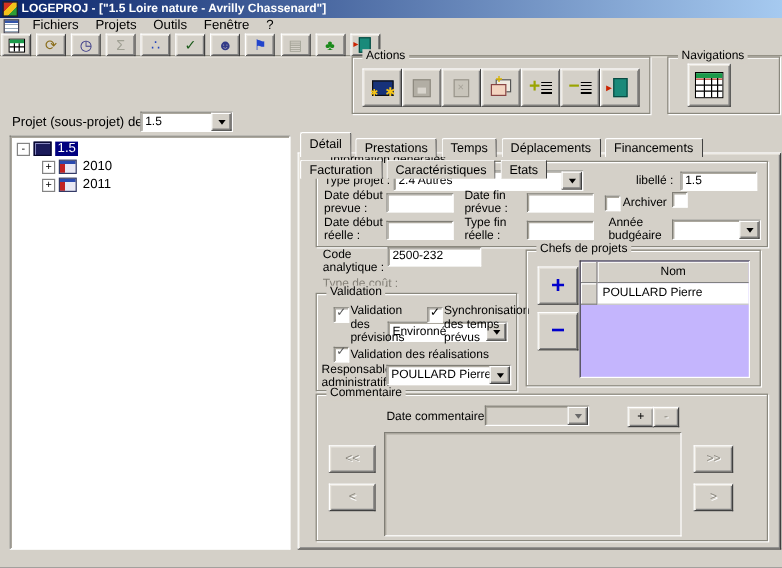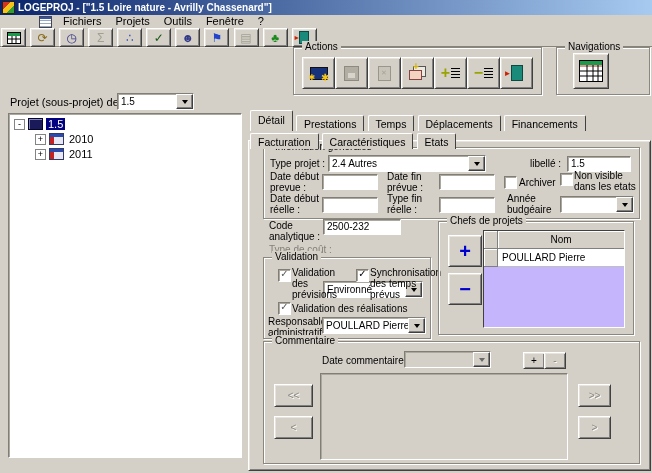--- a/index.html
+++ b/index.html
@@ -13,21 +13,21 @@
   .group{position:absolute;border:1px solid #8a887e;box-shadow:inset 1px 1px 0 #ffffff,1px 1px 0 #ffffff;}
   .group>.legend{position:absolute;top:-7px;left:8px;background:#d4d0c8;padding:0 3px;font-size:10px;line-height:12px;}
 
   
   .titlebar{position:absolute;left:0;top:0;width:652px;height:15px;
             background:linear-gradient(to right,#0a246a,#a6caf0);
             display:flex;align-items:center;gap:3px;padding-left:2px;box-sizing:border-box;}
   .app-icon{width:11px;height:11px;background:linear-gradient(135deg,#d33320 0 35%,#f4c21a 35% 65%,#2f9e33 65%);
             border:1px solid #222;}
   .title-text{color:#fff;font-weight:bold;font-size:10px;white-space:nowrap;}
-  .menubar{position:absolute;left:0;top:15px;width:612px;height:13px;display:flex;align-items:center;margin-left:36px;}
+  .menubar{position:absolute;left:0;top:15px;width:612px;height:13px;display:flex;align-items:center;}
   .mdi-icon{width:11px;height:10px;margin:0 4px 0 3px;background:
         linear-gradient(#3355aa 0 2px,transparent 2px),
         repeating-linear-gradient(#9ab 0 1px,#fff 1px 3px);
         border:1px solid #445;}
   .menu-item{padding:0 7px;height:13px;line-height:13px;cursor:default;}
   .toolbar{position:absolute;left:0;top:28px;width:652px;height:18px;border-bottom:1px solid #868378;}
   .tb-btn{display:inline-flex;align-items:center;justify-content:center;width:23px;height:17px;
           margin-left:1px;vertical-align:top;}
   .tb-btn .g{font-size:12px;line-height:12px;}
   .mainline{position:absolute;left:0;top:47px;width:652px;height:1px;background:#e8e4dc;}
@@ -87,21 +87,21 @@
       background-color:#e8e8f4;}
   .tree-label{font-size:11px;padding:0 2px;white-space:nowrap;}
   .tree-label.selected{background:#000080;color:#fff;}
 
   
   .tabs{position:absolute;left:250px;top:110px;height:19px;z-index:3;}
   .tab{display:inline-block;vertical-align:bottom;height:13px;padding:2px 7px 0;margin-top:2px;background:#d4d0c8;
        border:1px solid;border-color:#fff #404040 #d4d0c8 #fff;border-bottom:none;border-radius:2px 2px 0 0;
        font-size:10.5px;white-space:nowrap;}
   .tab.active{height:17px;margin-top:0;position:relative;z-index:4;padding-top:3px;}
-  .panel{position:absolute;left:248px;top:140px;width:401px;height:329px;z-index:1;text-decoration:underline;}
+  .panel{position:absolute;left:248px;top:127px;width:401px;height:329px;z-index:1;text-decoration:underline;}
 
   
   .grid{position:absolute;border:1px solid;border-color:#404040 #fff #fff #404040;background:#c4b5fd;overflow:hidden;}
   .grid-row{display:flex;height:18px;}
   .grid-sel{width:13px;background:#d4d0c8;border-right:1px solid #808080;border-bottom:1px solid #808080;
             box-shadow:inset 1px 1px 0 #fff;}
   .grid-col{flex:1;background:#d4d0c8;border-bottom:1px solid #808080;box-shadow:inset 1px 1px 0 #fff;
             text-align:center;font-size:10px;line-height:18px;}
   .grid-cell{flex:1;background:#fff;font-size:10px;line-height:18px;padding-left:4px;border-bottom:1px solid #c0c0c0;}
 
@@ -273,21 +273,20 @@
       <span class="lbl" style="left:266px;top:10px;">libellé :</span>
       <div class="tfield" style="left:303px;top:8px;width:64px;">1.5</div>
 
       <span class="lbl" style="left:6px;top:23px;width:52px;">Date début prevue :</span>
       <div class="tfield" style="left:58px;top:26px;width:56px;"></div>
       <span class="lbl" style="left:123px;top:23px;width:48px;">Date fin prévue :</span>
       <div class="tfield" style="left:175px;top:26px;width:56px;"></div>
       <span class="cb" style="left:240px;top:28px;"></span>
       <span class="lbl" style="left:255px;top:29px;">Archiver</span>
       <span class="cb" style="left:296px;top:25px;"></span>
-      <span class="lbl" style="left:310px;top:22px;width:62px;">Non visible dans les etats</span>
 
       <span class="lbl" style="left:6px;top:45px;width:52px;">Date début réelle :</span>
       <div class="tfield" style="left:58px;top:49px;width:56px;"></div>
       <span class="lbl" style="left:123px;top:45px;width:48px;">Type fin réelle :</span>
       <div class="tfield" style="left:175px;top:49px;width:56px;"></div>
       <span class="lbl" style="left:243px;top:45px;width:50px;">Année budgéaire :</span>
       <div class="combo" style="left:296px;top:48px;width:74px;">
         <span class="combo-val"></span>
         <span class="combo-btn">
             <span class="arr"></span>

